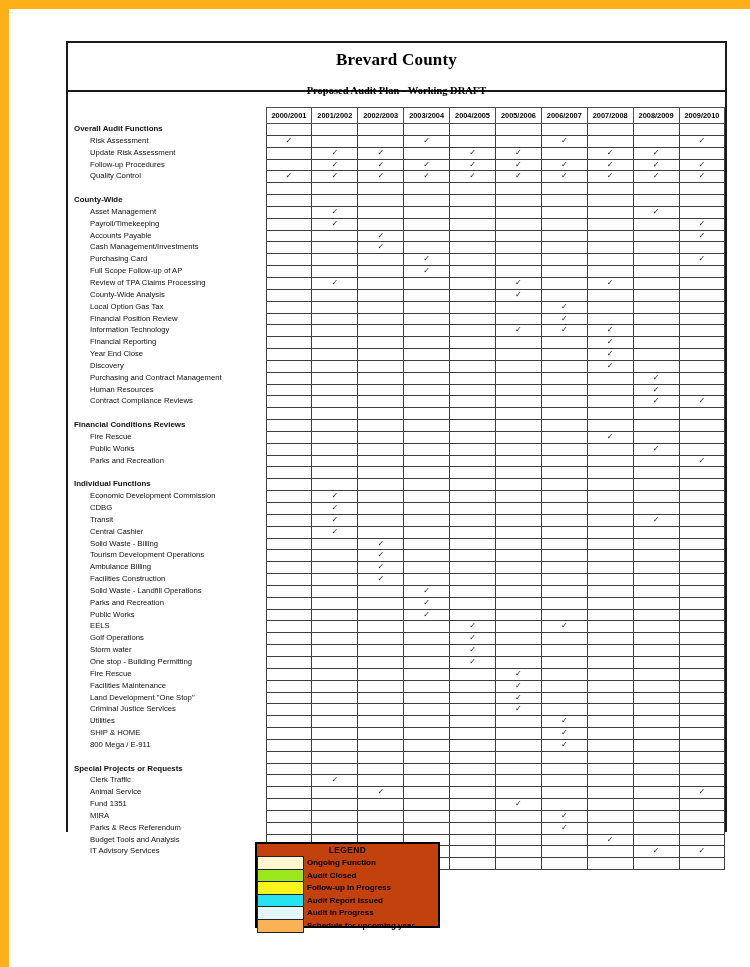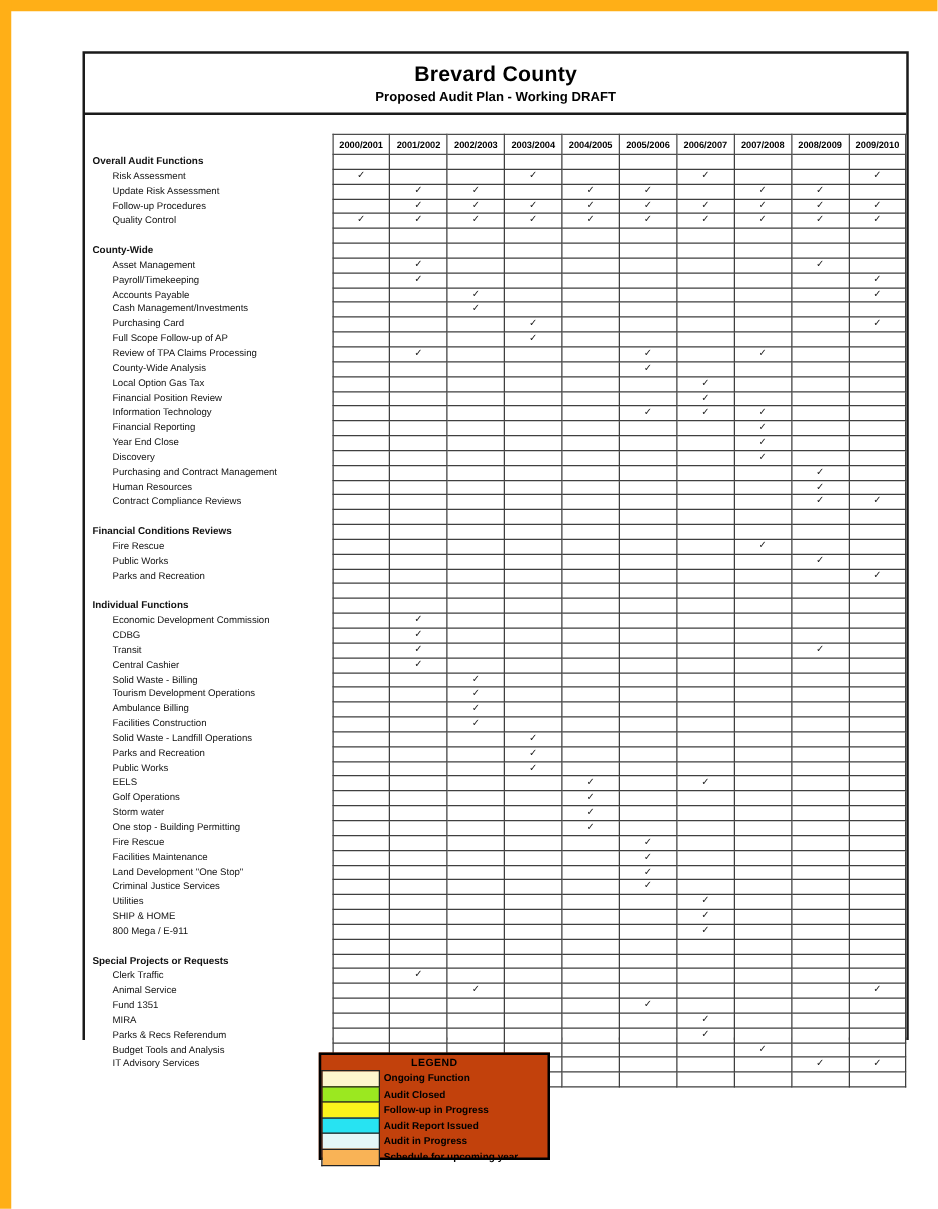--- a/index.html
+++ b/index.html
@@ -29,23 +29,24 @@
     box-sizing:border-box;
     border:2px solid #1a1a1a;
     background:#fff;
   }
   
   .titleblock{
     height:49px;box-sizing:border-box;
     border-bottom:2px solid #1a1a1a;
     text-align:center;
     padding-top:6px;
+    font-family:Liberation Serif, serif;
   }
   .title-main{font-size:17px;font-weight:bold;color:#000;letter-spacing:0.2px;line-height:21px;}
-  .title-sub{font-size:10.5px;font-weight:bold;color:#000;line-height:14px;margin-top:1px;}
+  .title-sub{font-size:10.5px;font-weight:bold;color:#000;line-height:14px;margin-top:14px;}
 
   
   .gridzone{position:relative;}
   .fy-label{
     position:absolute;left:184px;top:2px;width:459px;
     text-align:center;font-size:8.5px;font-weight:bold;color:#000;
   }
   table.plan{
     border-collapse:collapse;
     table-layout:fixed;

